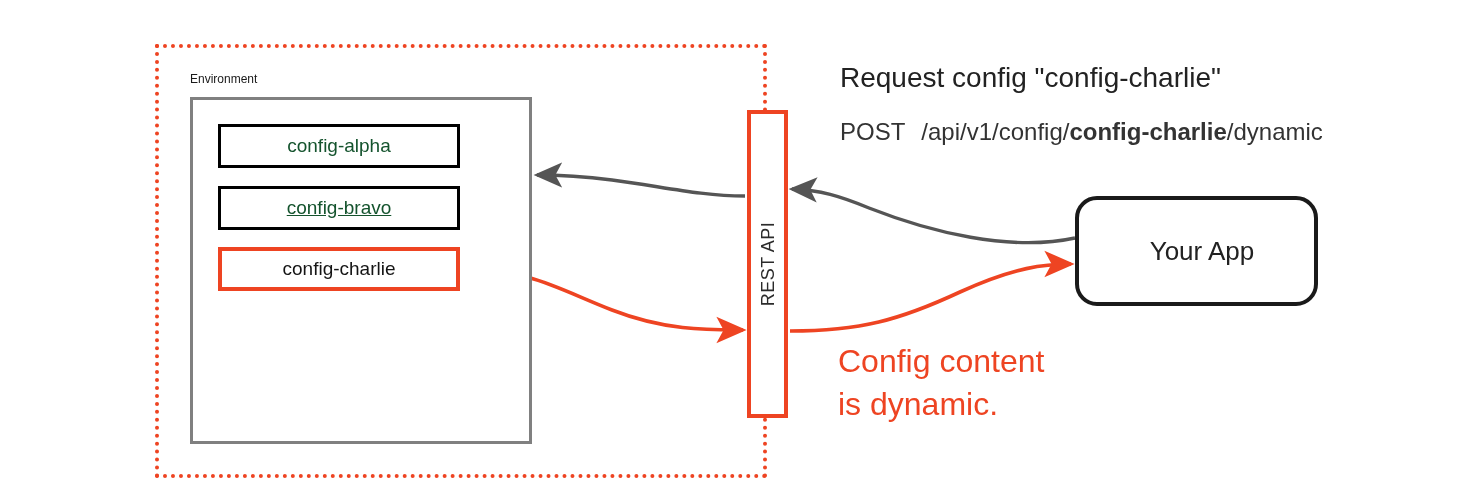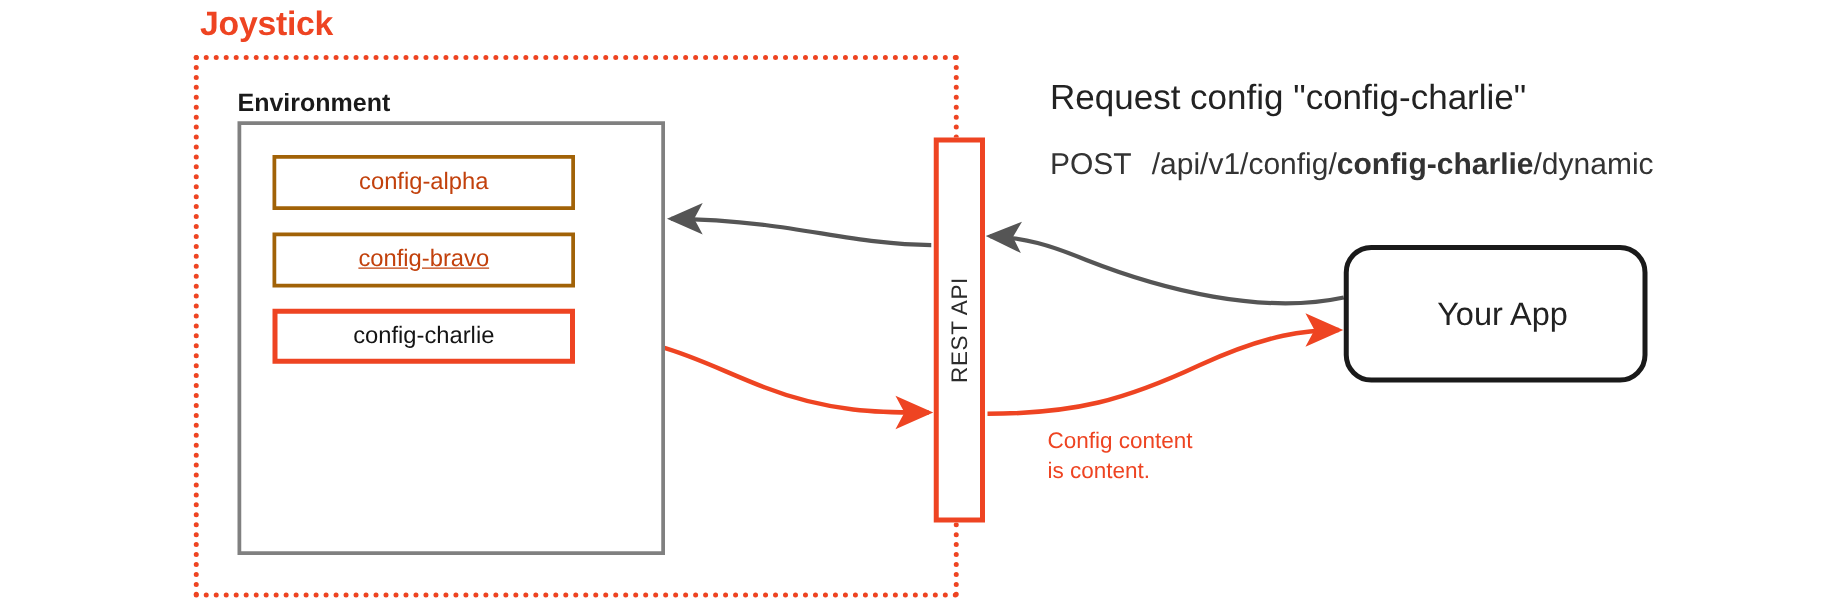--- a/index.html
+++ b/index.html
@@ -48,22 +48,22 @@
     border-left-style: dotted;
     box-sizing: border-box;
     background: transparent;
   }
 
   
   .env-title {
     position: absolute;
     left: 190px;
     top: 72px;
-    font-size: 20px;
-    font-weight: bold;
+    font-size: 12px;
+    font-weight: normal;
     color: #1a1a1a;
     white-space: nowrap;
   }
   .env-box {
     position: absolute;
     left: 190px;
     top: 97px;
     width: 342px;
     height: 347px;
     border: 3px solid #808080;
@@ -79,22 +79,22 @@
     height: 44px;
     box-sizing: border-box;
     display: flex;
     align-items: center;
     justify-content: center;
     font-size: 19px;
     background: #ffffff;
     white-space: nowrap;
   }
   .config-item.dim {
-    border: 3px solid #a16207;
-    color: #c2410c;
+    border: 3px solid #000000;
+    color: #14532d;
     justify-content: center;
   }
   .config-item.active {
     border: 4px solid #EE4422;
     color: #141414;
   }
 
   
   .rest-bar {
     position: absolute;
@@ -162,21 +162,21 @@
   }
   .request-endpoint .emph {
     font-weight: bold;
   }
 
   
   .return-caption {
     position: absolute;
     left: 838px;
     top: 340px;
-    font-size: 18px;
+    font-size: 32px;
     line-height: 1.35;
     color: #EE4422;
     white-space: nowrap;
   }
 </style>
 </head>
 <body>
 
 <div id="canvas">
 
@@ -192,21 +192,20 @@
 
     <path d="M 1075 238 C 1010 252, 930 232, 869 208 C 840 196, 820 190, 792 189" fill="none" stroke="#555555" stroke-width="3.4" marker-end="url(#arrow-gray)"></path>
 
     <path d="M 745 196 C 700 196, 660 186, 612 180 C 580 176, 555 175, 537 175" fill="none" stroke="#555555" stroke-width="3.4" marker-end="url(#arrow-gray)"></path>
 
     <path d="M 463 269 C 530 269, 560 290, 612 310 C 666 331, 710 330, 743 330" fill="none" stroke="#EE4422" stroke-width="3.6" marker-end="url(#arrow-red)"></path>
 
     <path d="M 790 331 C 860 331, 900 320, 960 292 C 1015 267, 1045 264, 1071 264" fill="none" stroke="#EE4422" stroke-width="3.6" marker-end="url(#arrow-red)"></path>
   </svg>
 
-  <div class="joystick-title">Joystick</div>
   <div class="joystick-region"></div>
 
   <div class="env-title">Environment</div>
   <div class="env-box"></div>
 
   <div class="config-item dim" style="top:124px;">
     <span>config-alpha</span>
   </div>
   <div class="config-item dim" style="top:186px;text-decoration:underline;">
     <span>config-bravo</span>
@@ -223,16 +222,16 @@
     <span class="app-box-label">Your App</span>
   </div>
 
   <div class="request-heading">Request config "config-charlie"</div>
   <div class="request-endpoint">
     <span class="method">POST</span><span>/api/v1/config/</span><span class="emph">config-charlie</span><span>/dynamic</span>
   </div>
 
   <div class="return-caption">
     <div>Config content</div>
-    <div>is content.</div>
+    <div>is dynamic.</div>
   </div>
 
 </div>
 
 </body></html>

